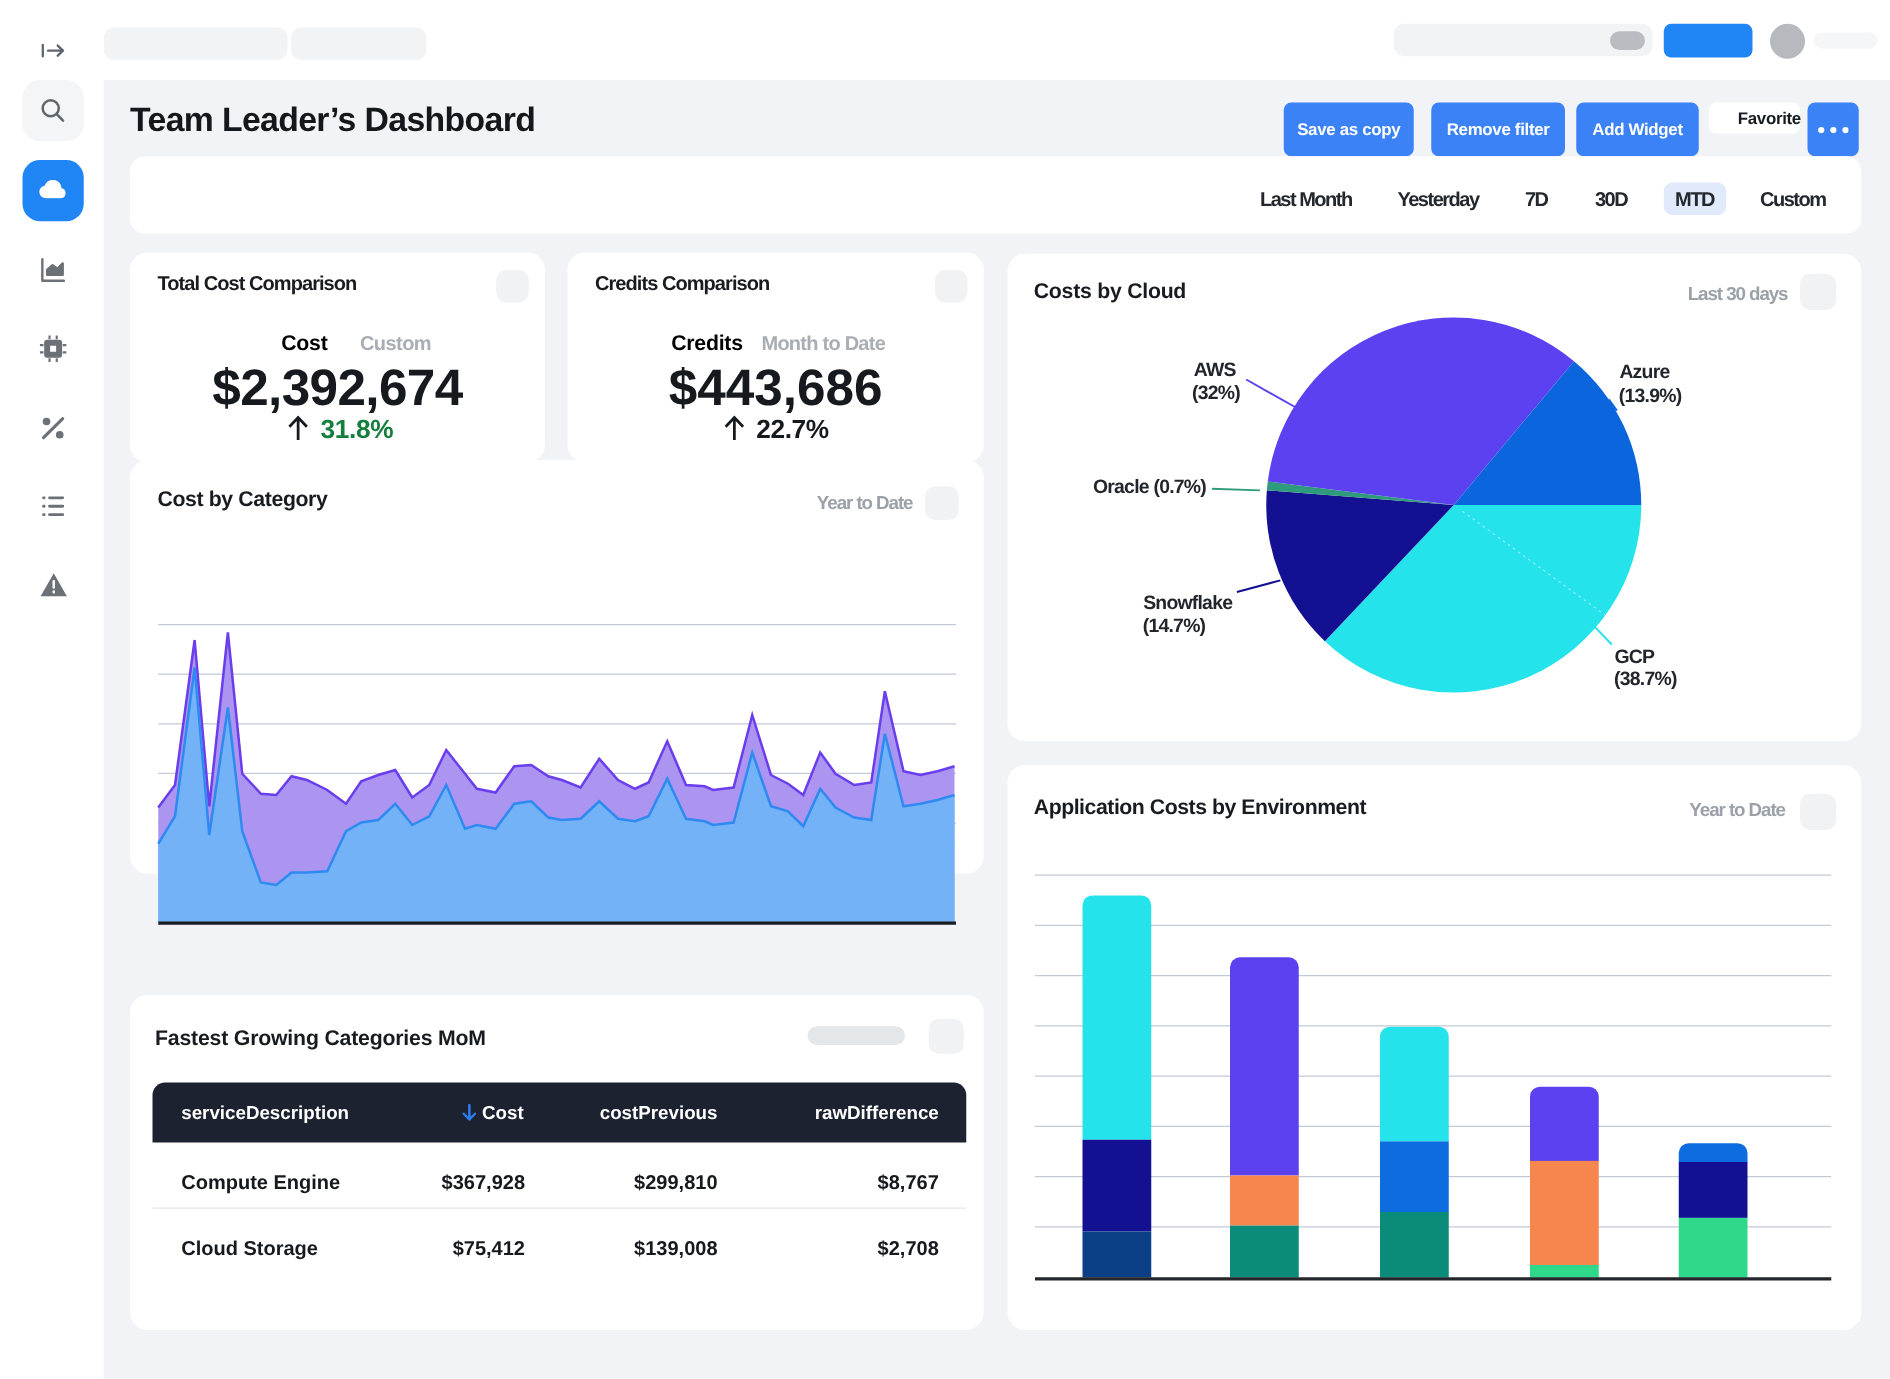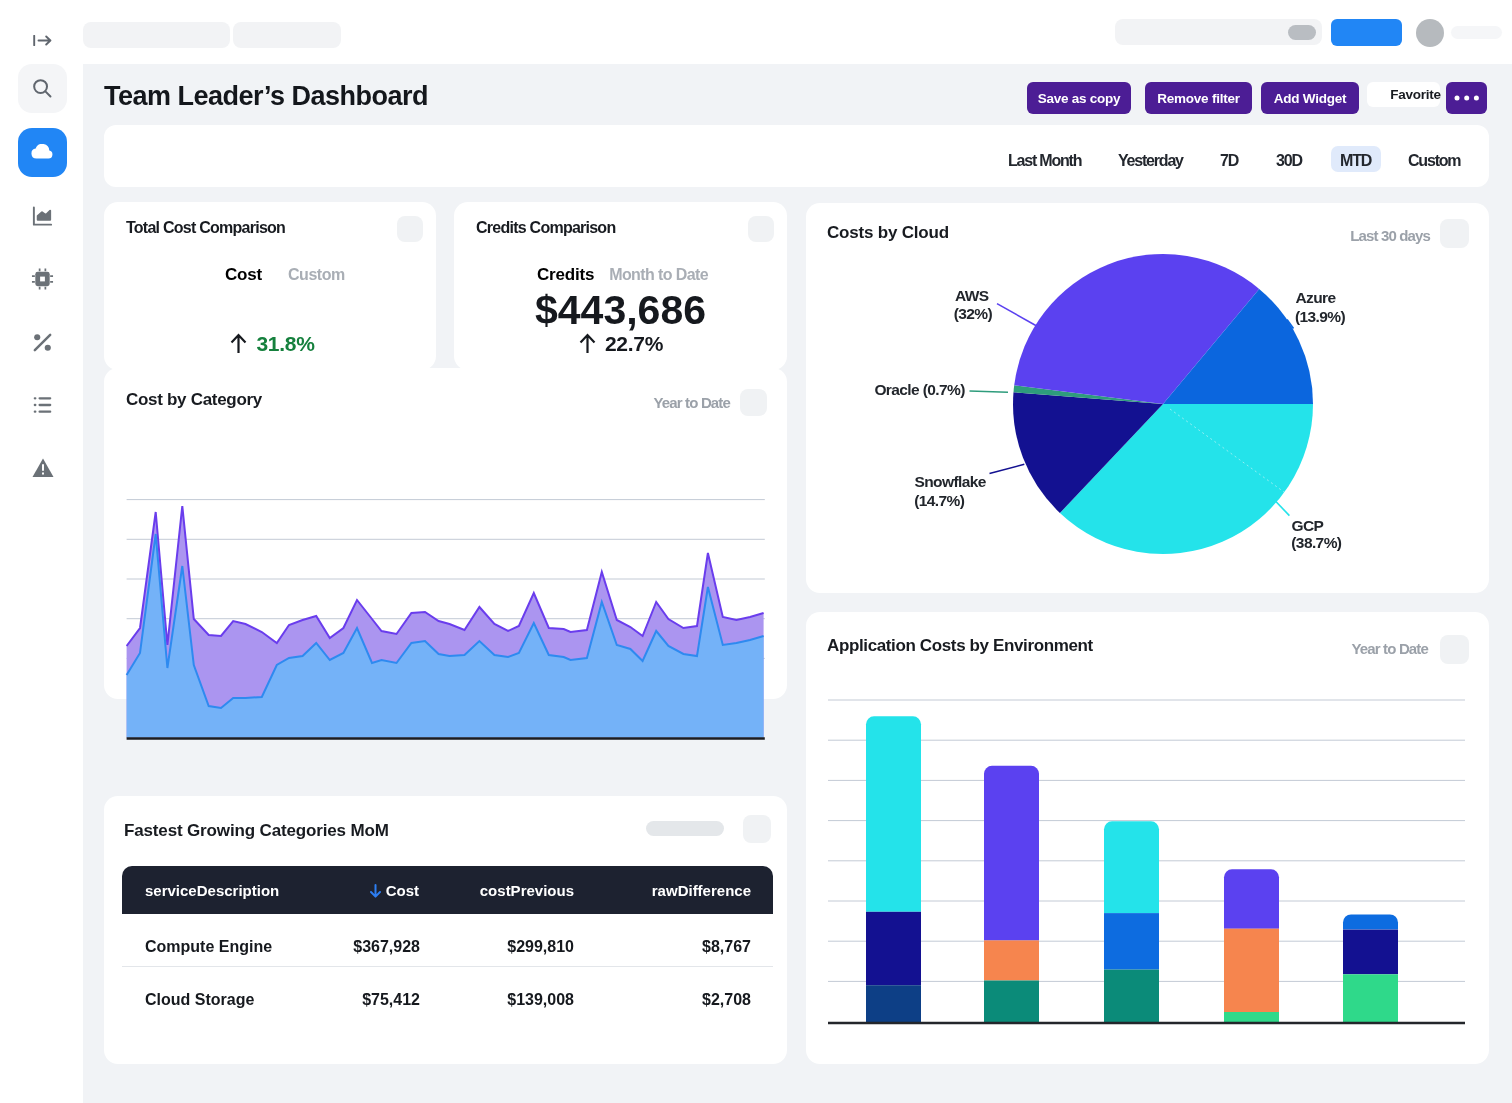--- a/index.html
+++ b/index.html
@@ -4,21 +4,21 @@
 <style>
 * { margin:0; padding:0; box-sizing:border-box; }
 html,body { width:1512px; height:1103px; overflow:hidden; }
 body { font-family:"Liberation Sans", sans-serif; background:#ffffff; position:relative; }
 .abs { position:absolute; }
 .content { position:absolute; left:83px; top:64px; width:1429px; height:1039px; background:#f1f3f6; }
 .card { position:absolute; background:#fff; border-radius:14px; }
 .cardtitle { font-size:17px; font-weight:bold; color:#181b20; letter-spacing:-0.2px; }
 .graybtn { position:absolute; width:27px; height:27px; border-radius:8px; background:#f0f2f4; }
 .graytxt { color:#9ba1a9; font-weight:bold; font-size:15px; letter-spacing:-0.85px; }
-.bluebtn { position:absolute; top:82px; height:32px; background:#4c1d95; color:#fff; border-radius:6px; font-size:13.5px; font-weight:bold; letter-spacing:-0.25px; display:flex; align-items:center; justify-content:center; }
+.bluebtn { position:absolute; top:82px; height:43px; background:#3b82f6; color:#fff; border-radius:6px; font-size:13.5px; font-weight:bold; letter-spacing:-0.25px; display:flex; align-items:center; justify-content:center; }
 .whitebtn { position:absolute; top:82px; height:25px; background:#ffffff; color:#181b20; border-radius:6px; font-size:13.5px; font-weight:bold; letter-spacing:-0.25px; display:flex; align-items:center; justify-content:center; }
 .fitem { position:absolute; top:152px; height:18px; font-size:16px; font-weight:bold; color:#23272e; letter-spacing:-1.2px; }
 </style>
 </head>
 <body>
 
 <div class="abs" style="left:83px; top:22px; width:147px; height:26px; border-radius:8px; background:#f2f3f5;"></div>
 <div class="abs" style="left:233px; top:22px; width:108px; height:26px; border-radius:8px; background:#f2f3f5;"></div>
 <div class="abs" style="left:1115px; top:19px; width:207px; height:26px; border-radius:8px; background:#f2f3f5;"></div>
 <div class="abs" style="left:1288px; top:25px; width:28px; height:15px; border-radius:8px; background:#b9bdc2;"></div>
@@ -87,20 +87,21 @@
 <div class="fitem" style="left:1220px;">7D</div>
 <div class="fitem" style="left:1276px;">30D</div>
 <div class="abs" style="left:1331px; top:146px; width:50px; height:26px; background:#e0eafb; border-radius:7px;"></div>
 <div class="fitem" style="left:1340px;">MTD</div>
 <div class="fitem" style="left:1408px;">Custom</div>
 
 <div class="card" style="left:104px; top:202px; width:332px; height:168px;">
   <div class="abs cardtitle" style="left:22px; top:17px; font-size:16px; letter-spacing:-0.75px;">Total Cost Comparison</div>
   <div class="graybtn" style="right:13px; top:14px; width:26px; height:26px;"></div>
   <div class="abs" style="left:121px; top:63px; font-size:17px; letter-spacing:-0.2px;"><b>Cost</b><span style="color:#a9aeb5; font-weight:bold; font-size:16px; letter-spacing:-0.45px; margin-left:26px;">Custom</span></div>
+  <div class="abs" style="left:0; top:85px; width:100%; text-align:center; font-size:41px; font-weight:bold; color:#16191e; letter-spacing:-0.5px;">$2,392,674</div>
   <div class="abs" style="left:2px; top:130px; width:100%; text-align:center; font-size:21px; font-weight:bold; color:#15803d; letter-spacing:-0.3px;"><svg width="19" height="21" viewBox="0 0 19 21" style="vertical-align:-3px; margin-right:8px;">
         <path d="M9.5 20 V2.4 M2.5 9.4 L9.5 2 L16.5 9.4" stroke="#16191e" stroke-width="2.2" fill="none"></path>
       </svg>31.8%</div>
 </div>
 
 <div class="card" style="left:454px; top:202px; width:333px; height:168px;">
   <div class="abs cardtitle" style="left:22px; top:17px; font-size:16px; letter-spacing:-0.75px;">Credits Comparison</div>
   <div class="graybtn" style="right:13px; top:14px; width:26px; height:26px;"></div>
   <div class="abs" style="left:83px; top:63px; font-size:17px; letter-spacing:-0.2px;"><b>Credits</b><span style="color:#a9aeb5; font-weight:bold; font-size:16px; letter-spacing:-0.6px; margin-left:15px;">Month to Date</span></div>
   <div class="abs" style="left:0; top:85px; width:100%; text-align:center; font-size:41px; font-weight:bold; color:#16191e;">$443,686</div>

